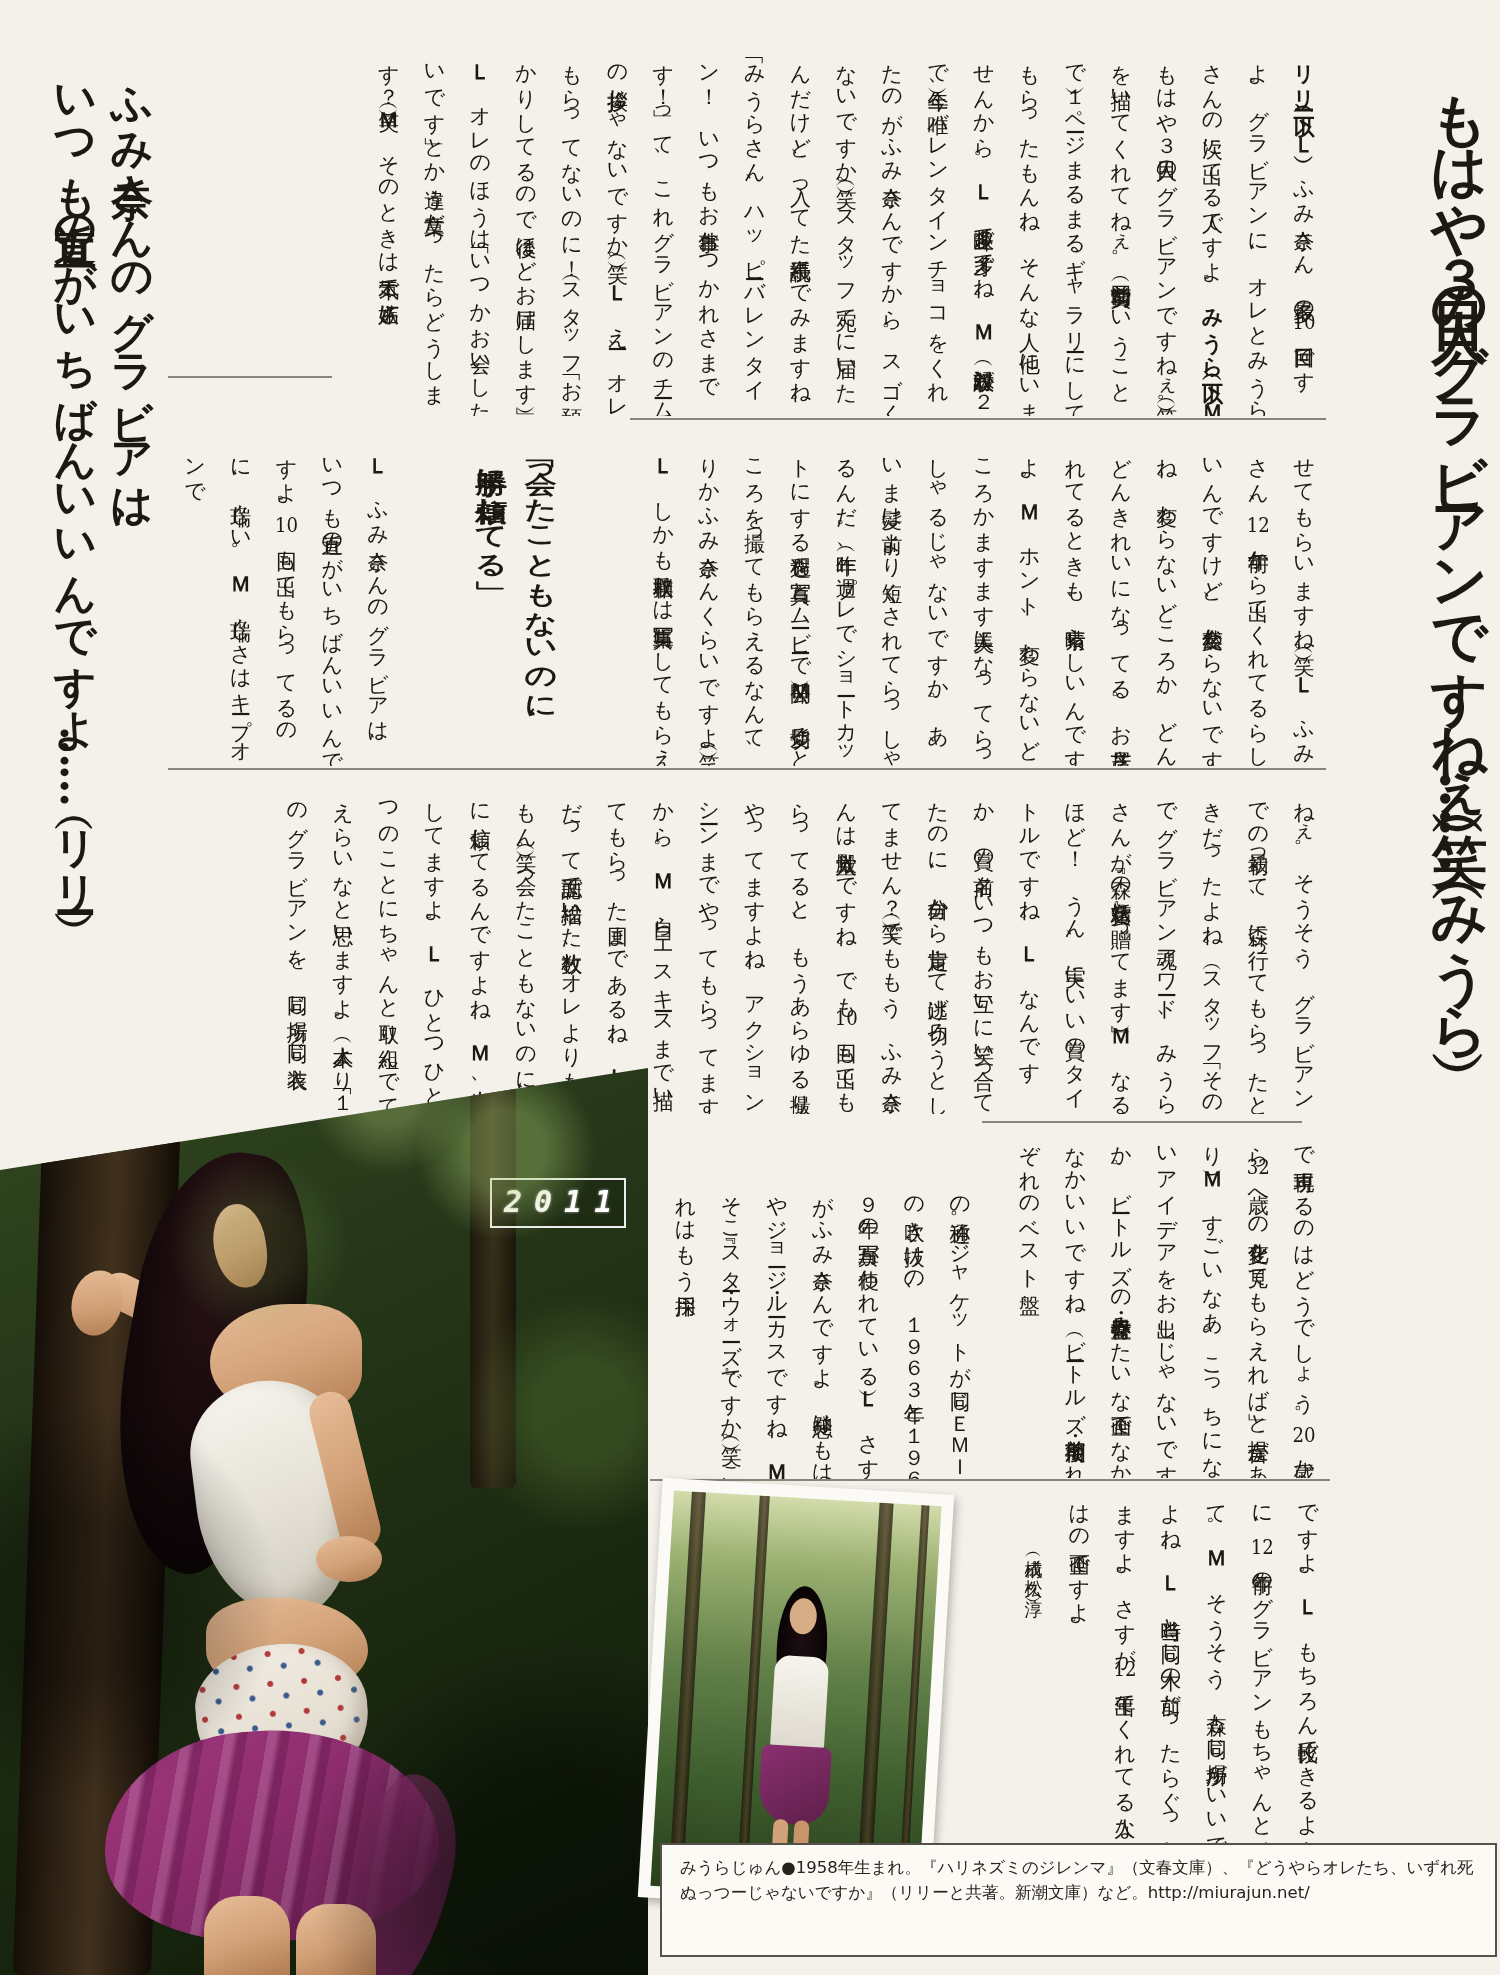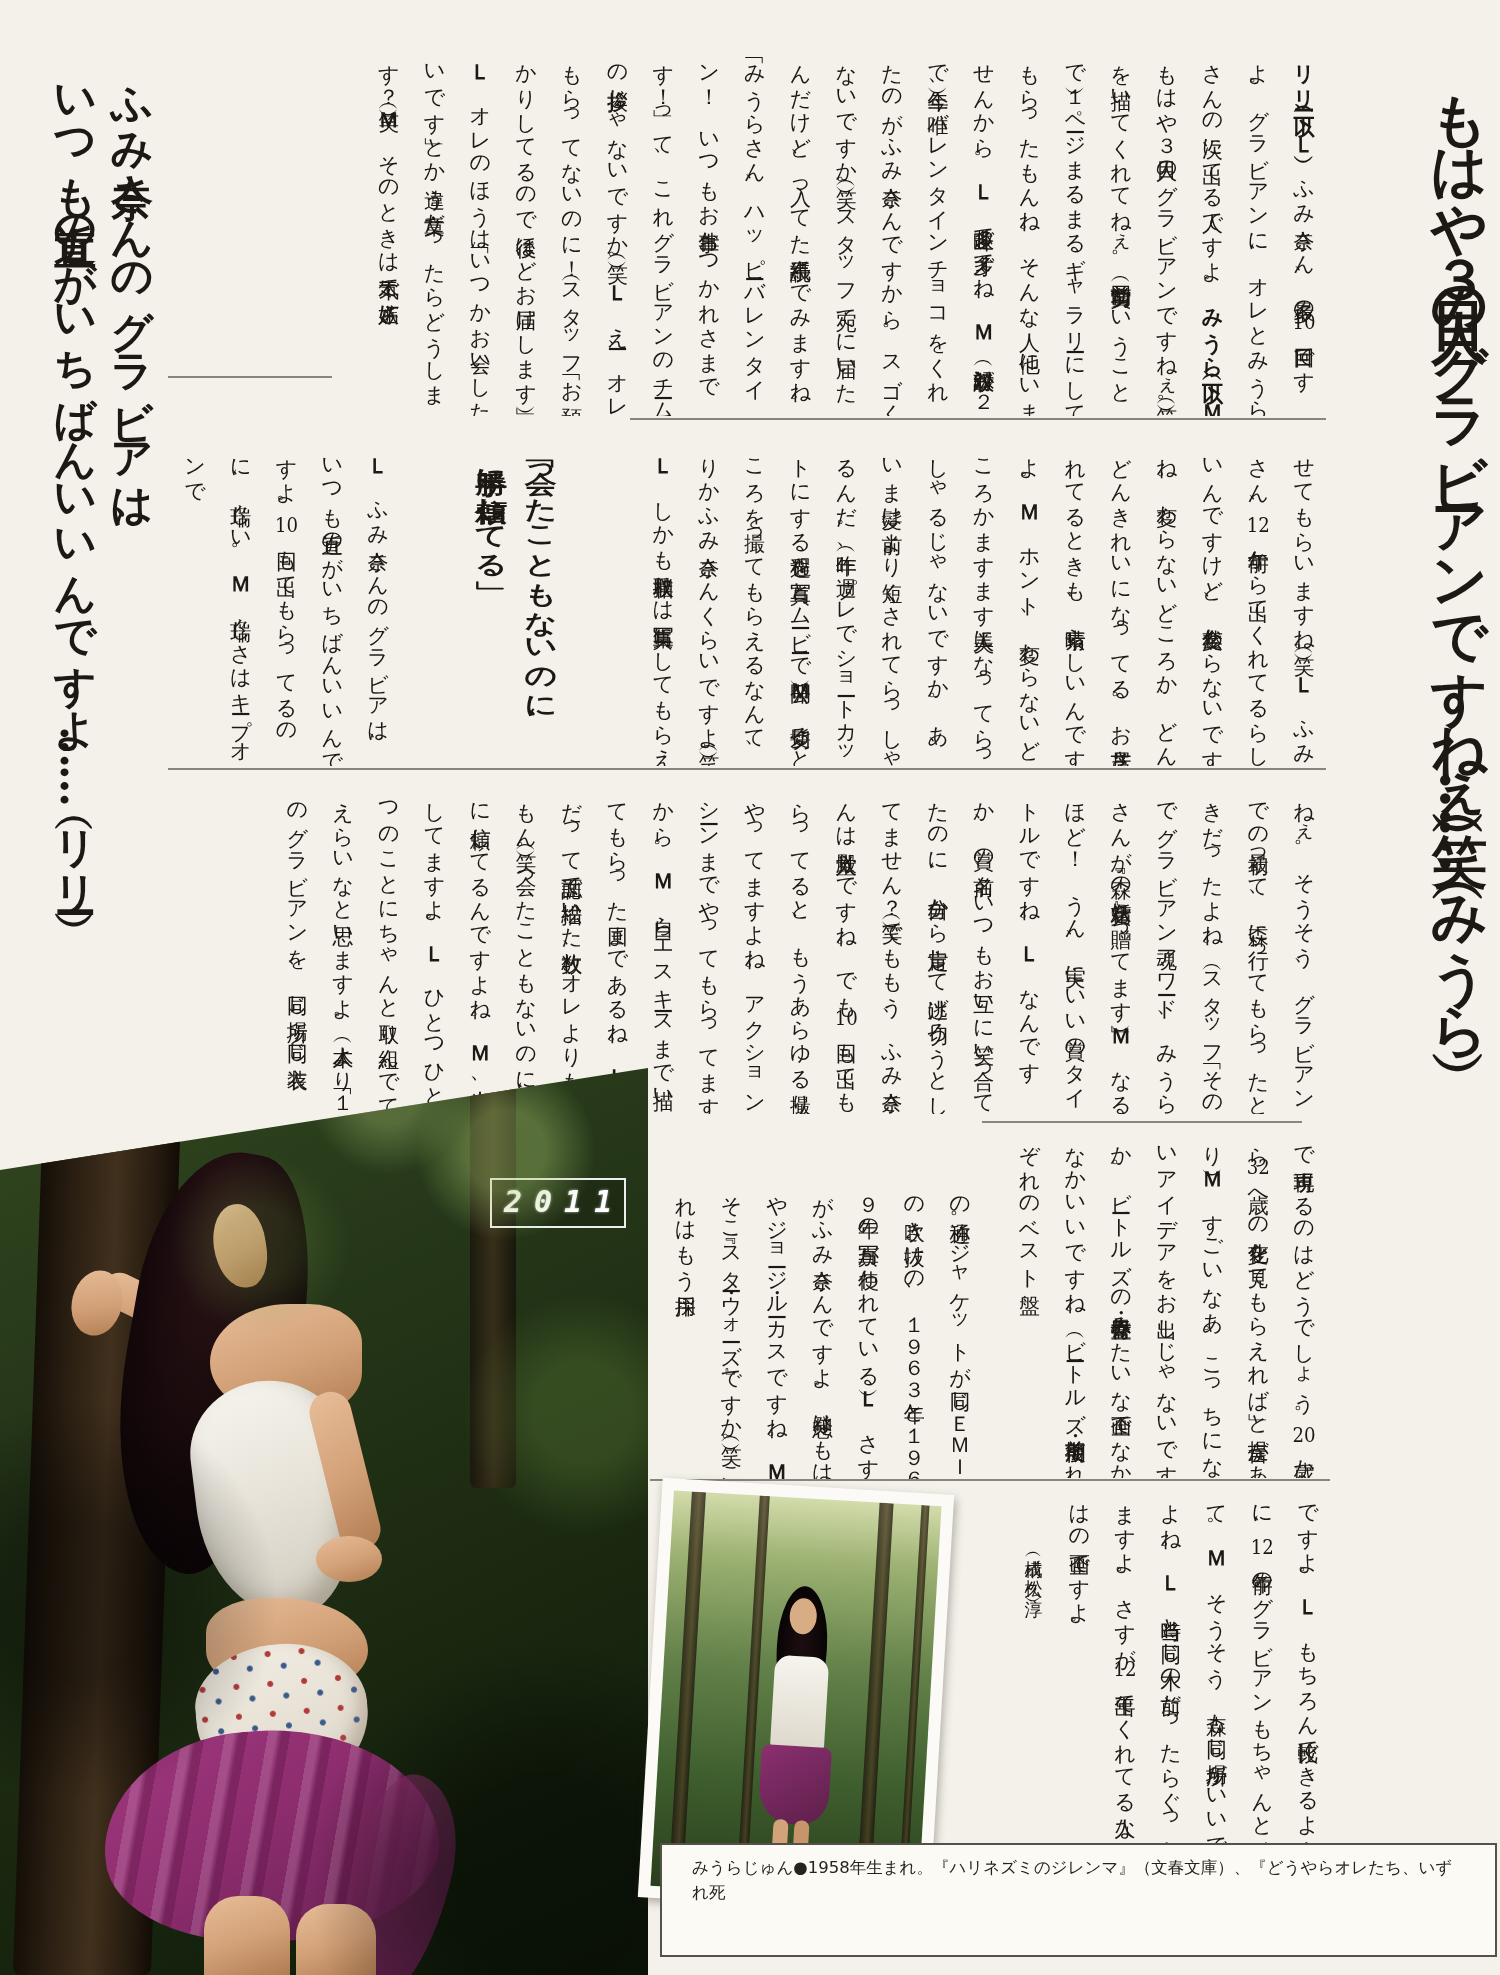--- a/index.html
+++ b/index.html
@@ -102,21 +102,21 @@
   .itrunk{position:absolute;top:0;width:14px;height:100%;background:linear-gradient(90deg,#1c150c,#4a3921 55%,#171008);opacity:.75;}
   .ihair{position:absolute;left:112px;top:88px;width:50px;height:118px;background:radial-gradient(#1c0e11,#090405 70%);border-radius:50% 50% 45% 45%;}
   .iface{position:absolute;left:123px;top:100px;width:27px;height:36px;background:#d8ac85;border-radius:50%;}
   .icami{position:absolute;left:111px;top:158px;width:54px;height:98px;background:linear-gradient(#f6f4ee,#dcd7ca);border-radius:16px 16px 10px 10px;}
   .iskirt{position:absolute;left:103px;top:248px;width:70px;height:78px;background:linear-gradient(150deg,#8b3070,#5d1f4a);border-radius:8px 8px 40% 46%;}
   .ilegL{position:absolute;left:119px;top:322px;width:15px;height:74px;background:#d3a27a;border-radius:7px;}
   .ilegR{position:absolute;left:140px;top:322px;width:15px;height:74px;background:#c79569;border-radius:7px;}
 
   
   #bioBox{left:660px;top:1843px;width:837px;height:114px;box-sizing:border-box;
-    border:2px solid #55514a;background:#fbfaf5;padding:10px 30px;
+    border:2px solid #55514a;background:#fbfaf5;padding:10px 18px;
     font-family:"DejaVu Sans","Liberation Sans",sans-serif;font-size:16.5px;line-height:1.52;
     color:#26231e;overflow:hidden;}
 </style>
 </head>
 <body>
 
 <div id="page">
 
   <div class="abs vtext hl-right">もはや３人目のグラビアンですねぇ（笑）……（みうら）</div>
   <div class="abs vtext hl-left">ふみ奈さんのグラビアは、
@@ -180,15 +180,16 @@
         <div class="icami"></div>
         <div class="iskirt"></div>
         <div class="ilegL"></div>
         <div class="ilegR"></div>
       </div>
     </div>
   </div>
 
   <div class="abs" id="bioBox">
     <div>みうらじゅん●1958年生まれ。『ハリネズミのジレンマ』（文春文庫）、『どうやらオレたち、いずれ死</div>
+    <div>ぬっつーじゃないですか』（リリーと共著。新潮文庫）など。http://miurajun.net/</div>
   </div>
 
 </div>
 
 </body></html>

